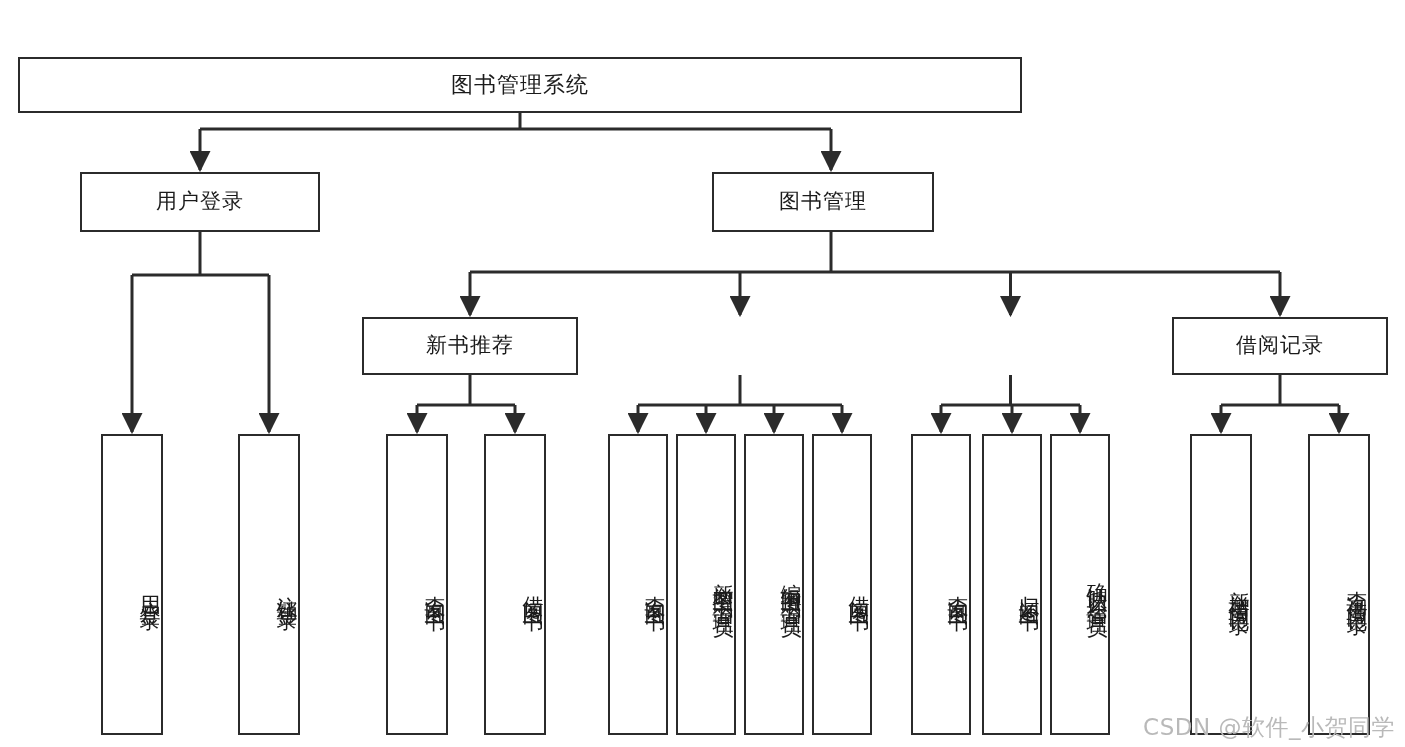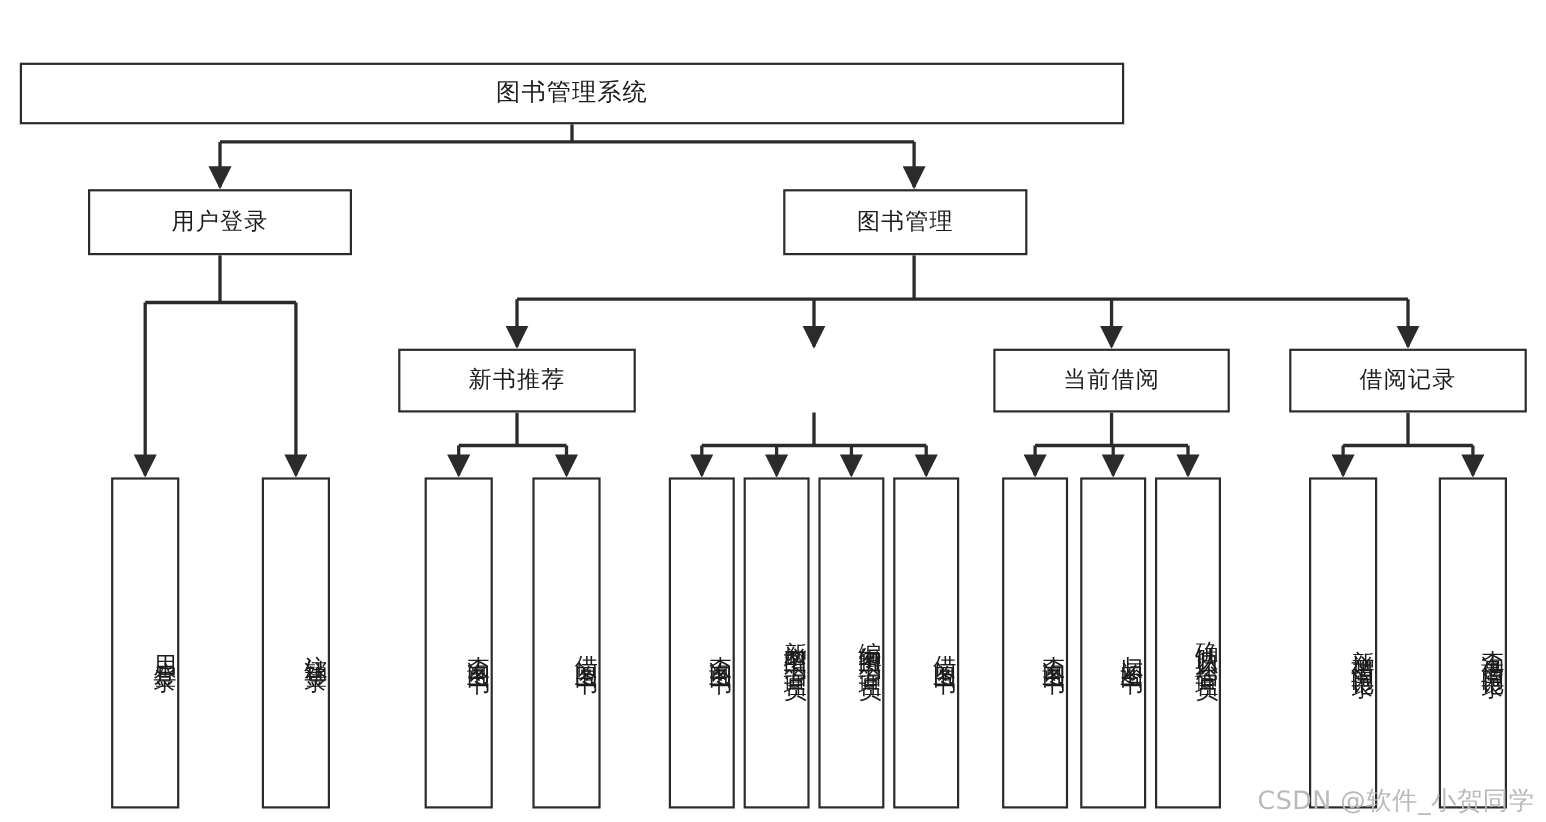--- a/index.html
+++ b/index.html
@@ -127,23 +127,20 @@
   <div class="node h" style="left: 80px; top: 172px; width: 240px; height: 60px;">
     <span>用户登录</span>
   </div>
   <div class="node h" style="left: 712px; top: 172px; width: 222px; height: 60px; align-items: center;">
     <span>图书管理</span>
   </div>
 
   <div class="node h" style="left: 362px; top: 317px; width: 216px; height: 58px;">
     <span>新书推荐</span>
   </div>
-  <div class="node h" style="left: 903px; top: 317px; width: 215px; height: 58px;">
-    <span>当前借阅</span>
-  </div>
   <div class="node h" style="left: 1172px; top: 317px; width: 216px; height: 58px;">
     <span>借阅记录</span>
   </div>
 
   <div class="node v" style="left: 101px; top: 434px; width: 62px; height: 301px;">
     <span class="vlabel">用户登录</span>
   </div>
   <div class="node v" style="left: 238px; top: 434px; width: 62px; height: 301px;">
     <span class="vlabel">注销登录</span>
   </div>

